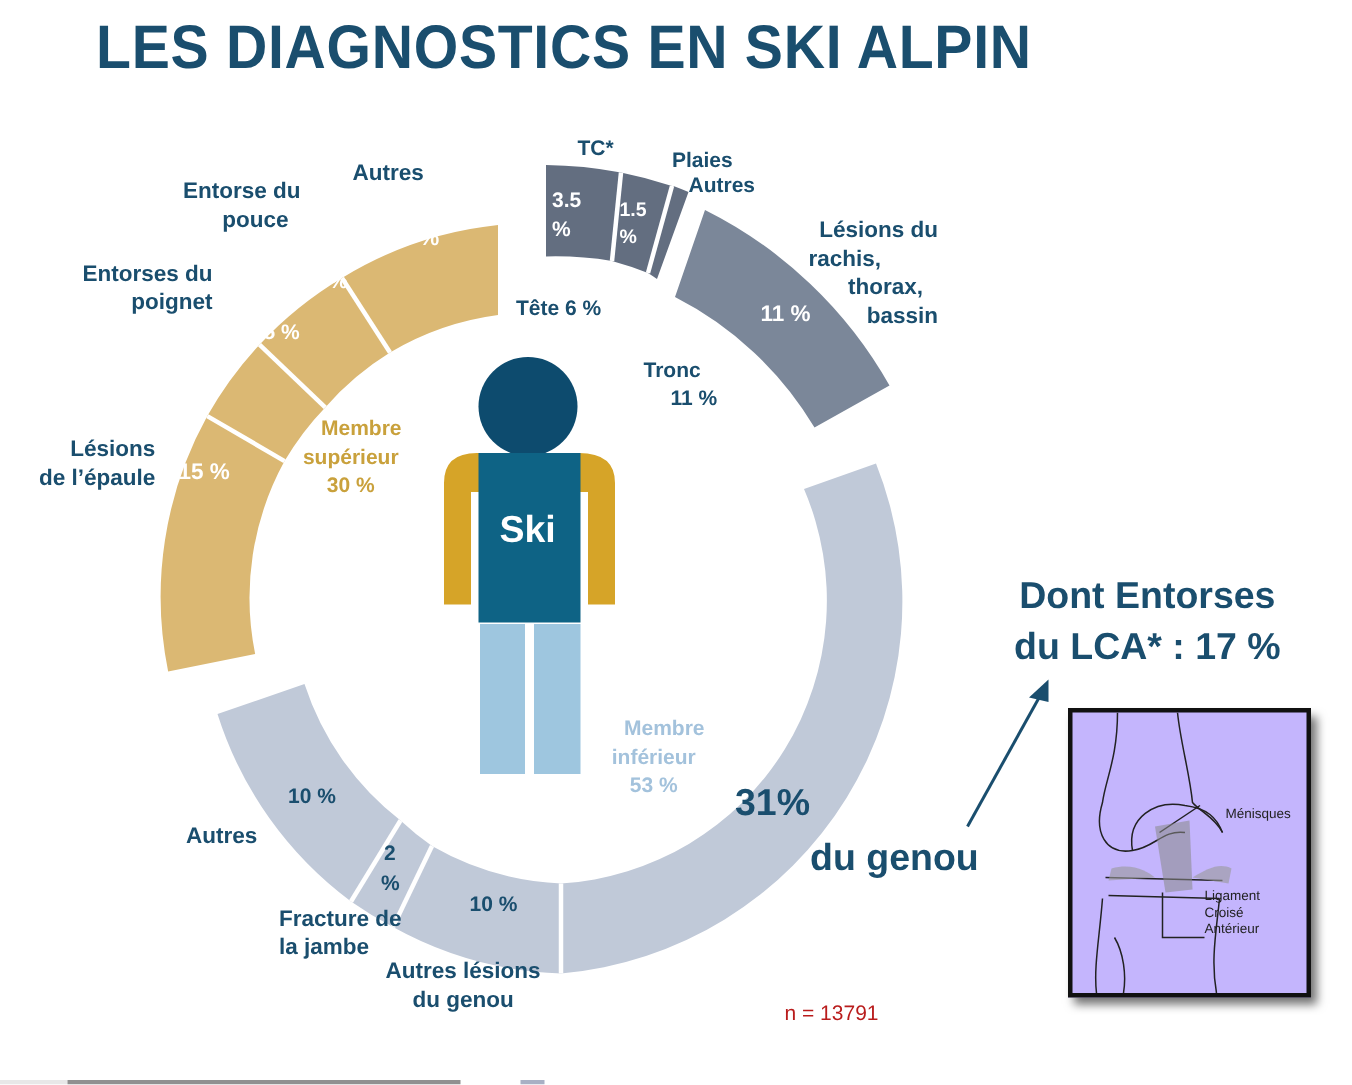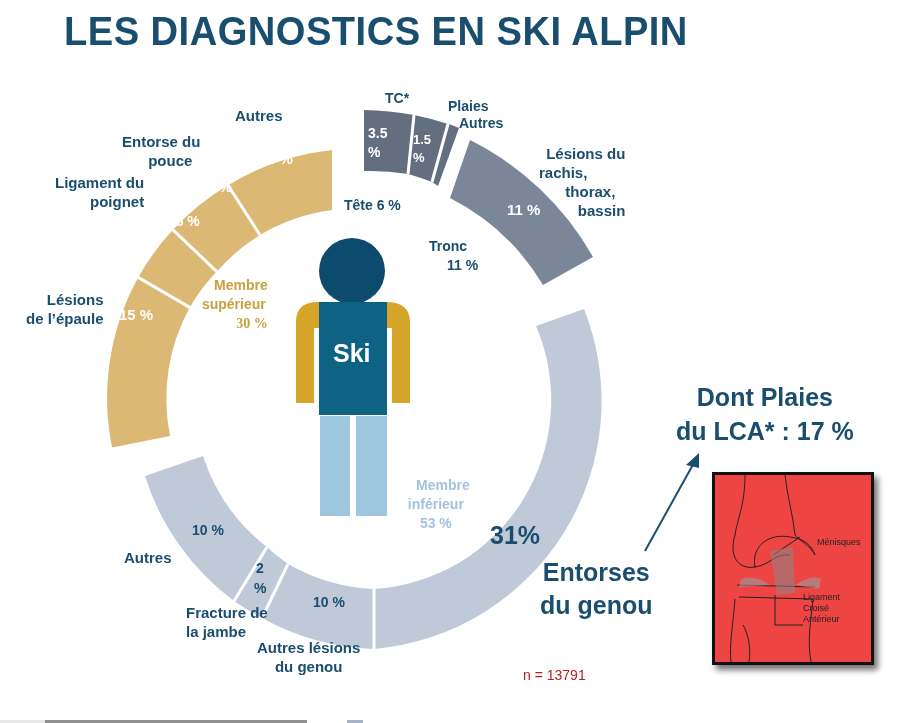--- a/index.html
+++ b/index.html
@@ -13,21 +13,21 @@
   .c { text-align:center; }
   .w { color:#ffffff; }
   .gold { color:#c9a13c; }
   .lightblue { color:#a3c2dc; }
   .big { font-size:25px; line-height:30px; }
   .rupture { position:absolute; left:676px; top:380px; font-size:25px; font-weight:bold; color:#1a4e6e;
              line-height:34px; text-align:center; white-space:nowrap; }
   .entorses { position:absolute; left:540px; top:556px; font-size:25px; font-weight:bold; color:#1a4e6e;
               line-height:33px; text-align:center; }
   .n { position:absolute; left:523px; top:667px; font-size:14px; color:#b91c1c; }
-  .knee { position:absolute; left:712px; top:472px; width:156px; height:187px; background:#ef4444;
+  .knee { position:absolute; left:712px; top:472px; width:156px; height:187px; background:#c4b5fd;
           border:3px solid #111; box-shadow:4px 5px 6px rgba(0,0,0,0.55); }
   .knee .kt { position:absolute; font-size:9px; color:#222; line-height:11px; font-family:"Liberation Sans", sans-serif; }
   .bar1 { position:absolute; left:0; top:720px; width:45px; height:3px; background:#e8e8e8; }
   .bar2 { position:absolute; left:45px; top:720px; width:262px; height:3px; background:#909090; }
   .bar3 { position:absolute; left:347px; top:720px; width:16px; height:3px; background:#a8b0c4; }
 </style>
 </head>
 <body>
 
 <div class="title">LES DIAGNOSTICS EN SKI ALPIN</div>
@@ -76,46 +76,46 @@
     <line x1="645" y1="551" x2="695" y2="461" stroke="#1a4e6e" stroke-width="2"></line>
     <polygon points="699,453 686,465 699,468" fill="#1a4e6e"></polygon>
   </g>
 </svg>
 
 <div class="lbl w big" style="left:333px;top:338px;">Ski</div>
 
 <div class="lbl gold c" style="left:200px;top:276px;font-size:14px;">
   <div style="padding-left:14px;">Membre</div>
   <div>supérieur</div>
-  <div style="text-align:right;font-family:Liberation Serif, serif;">30  %</div>
+  <div style="text-align:center;">30  %</div>
 </div>
 <div class="lbl" style="left:344px;top:196px;font-size:14px;">Tête 6 %</div>
 <div class="lbl" style="left:429px;top:237px;font-size:14px;">
   <div>Tronc</div>
   <div style="padding-left:18px;">11 %</div>
 </div>
 <div class="lbl lightblue c" style="left:402px;top:476px;font-size:14px;">
   <div style="padding-left:14px;">Membre</div>
   <div>inférieur</div>
   <div>53 %</div>
 </div>
 
 <div class="lbl r" style="left:26px;top:290px;">
   <div>Lésions</div>
   <div>de l’épaule</div>
 </div>
 <div class="lbl w" style="left:119px;top:305px;">15 %</div>
 
 <div class="lbl r" style="left:55px;top:173px;">
-  <div>Ligament du</div>
+  <div>Entorses du</div>
   <div>poignet</div>
 </div>
 <div class="lbl w" style="left:164px;top:212px;font-size:14px;">3.5 %</div>
 
-<div class="lbl r" style="left:122px;top:132px;">
+<div class="lbl r" style="left:122px;top:118px;">
   <div>Entorse du</div>
   <div style="padding-right:8px;">pouce</div>
 </div>
 <div class="lbl w" style="left:196px;top:178px;font-size:14px;">3.5 %</div>
 
 <div class="lbl" style="left:235px;top:106px;">Autres</div>
 <div class="lbl w" style="left:267px;top:149px;">8 %</div>
 
 <div class="lbl" style="left:385px;top:89px;font-size:14px;">TC*</div>
 <div class="lbl w" style="left:368px;top:124px;font-size:14px;line-height:19px;">
@@ -132,21 +132,20 @@
 <div class="lbl r" style="left:539px;top:144px;">
   <div>Lésions du</div>
   <div style="padding-right:38px;">rachis,</div>
   <div style="padding-right:10px;">thorax,</div>
   <div>bassin</div>
 </div>
 <div class="lbl w" style="left:507px;top:200px;">11 %</div>
 
 <div class="lbl big" style="left:490px;top:520px;">31%</div>
 <div class="entorses">
-  <div>Entorses</div>
   <div>du genou</div>
 </div>
 
 <div class="lbl" style="left:313px;top:593px;font-size:14px;">10 %</div>
 <div class="lbl c" style="left:257px;top:638px;">
   <div>Autres lésions</div>
   <div>du genou</div>
 </div>
 
 <div class="lbl" style="left:254px;top:558px;font-size:14px;line-height:20px;">
@@ -155,21 +154,21 @@
 </div>
 <div class="lbl" style="left:166px;top:603px;margin-left:20px;">
   <div>Fracture de</div>
   <div>la jambe</div>
 </div>
 
 <div class="lbl" style="left:192px;top:521px;font-size:14px;">10 %</div>
 <div class="lbl" style="left:124px;top:548px;">Autres</div>
 
 <div class="rupture">
-  <div>Dont Plaies</div>
+  <div>Dont Entorses</div>
   <div>du LCA* : 17 %</div>
 </div>
 
 <div class="knee">
   <svg width="156" height="187" viewBox="0 0 156 187">
     <g fill="none" stroke="#222" stroke-width="1">
       <path d="M 30 0 C 30 30 22 45 20 60 C 14 80 22 95 40 92 C 55 90 60 78 75 80"></path>
       <path d="M 70 0 C 72 20 78 40 80 60 C 85 66 95 70 100 80"></path>
       <path d="M 40 92 C 36 70 55 58 75 62 C 90 64 96 70 100 80"></path>
       <path d="M 22 110 L 100 112 M 24 122 L 98 124"></path>

